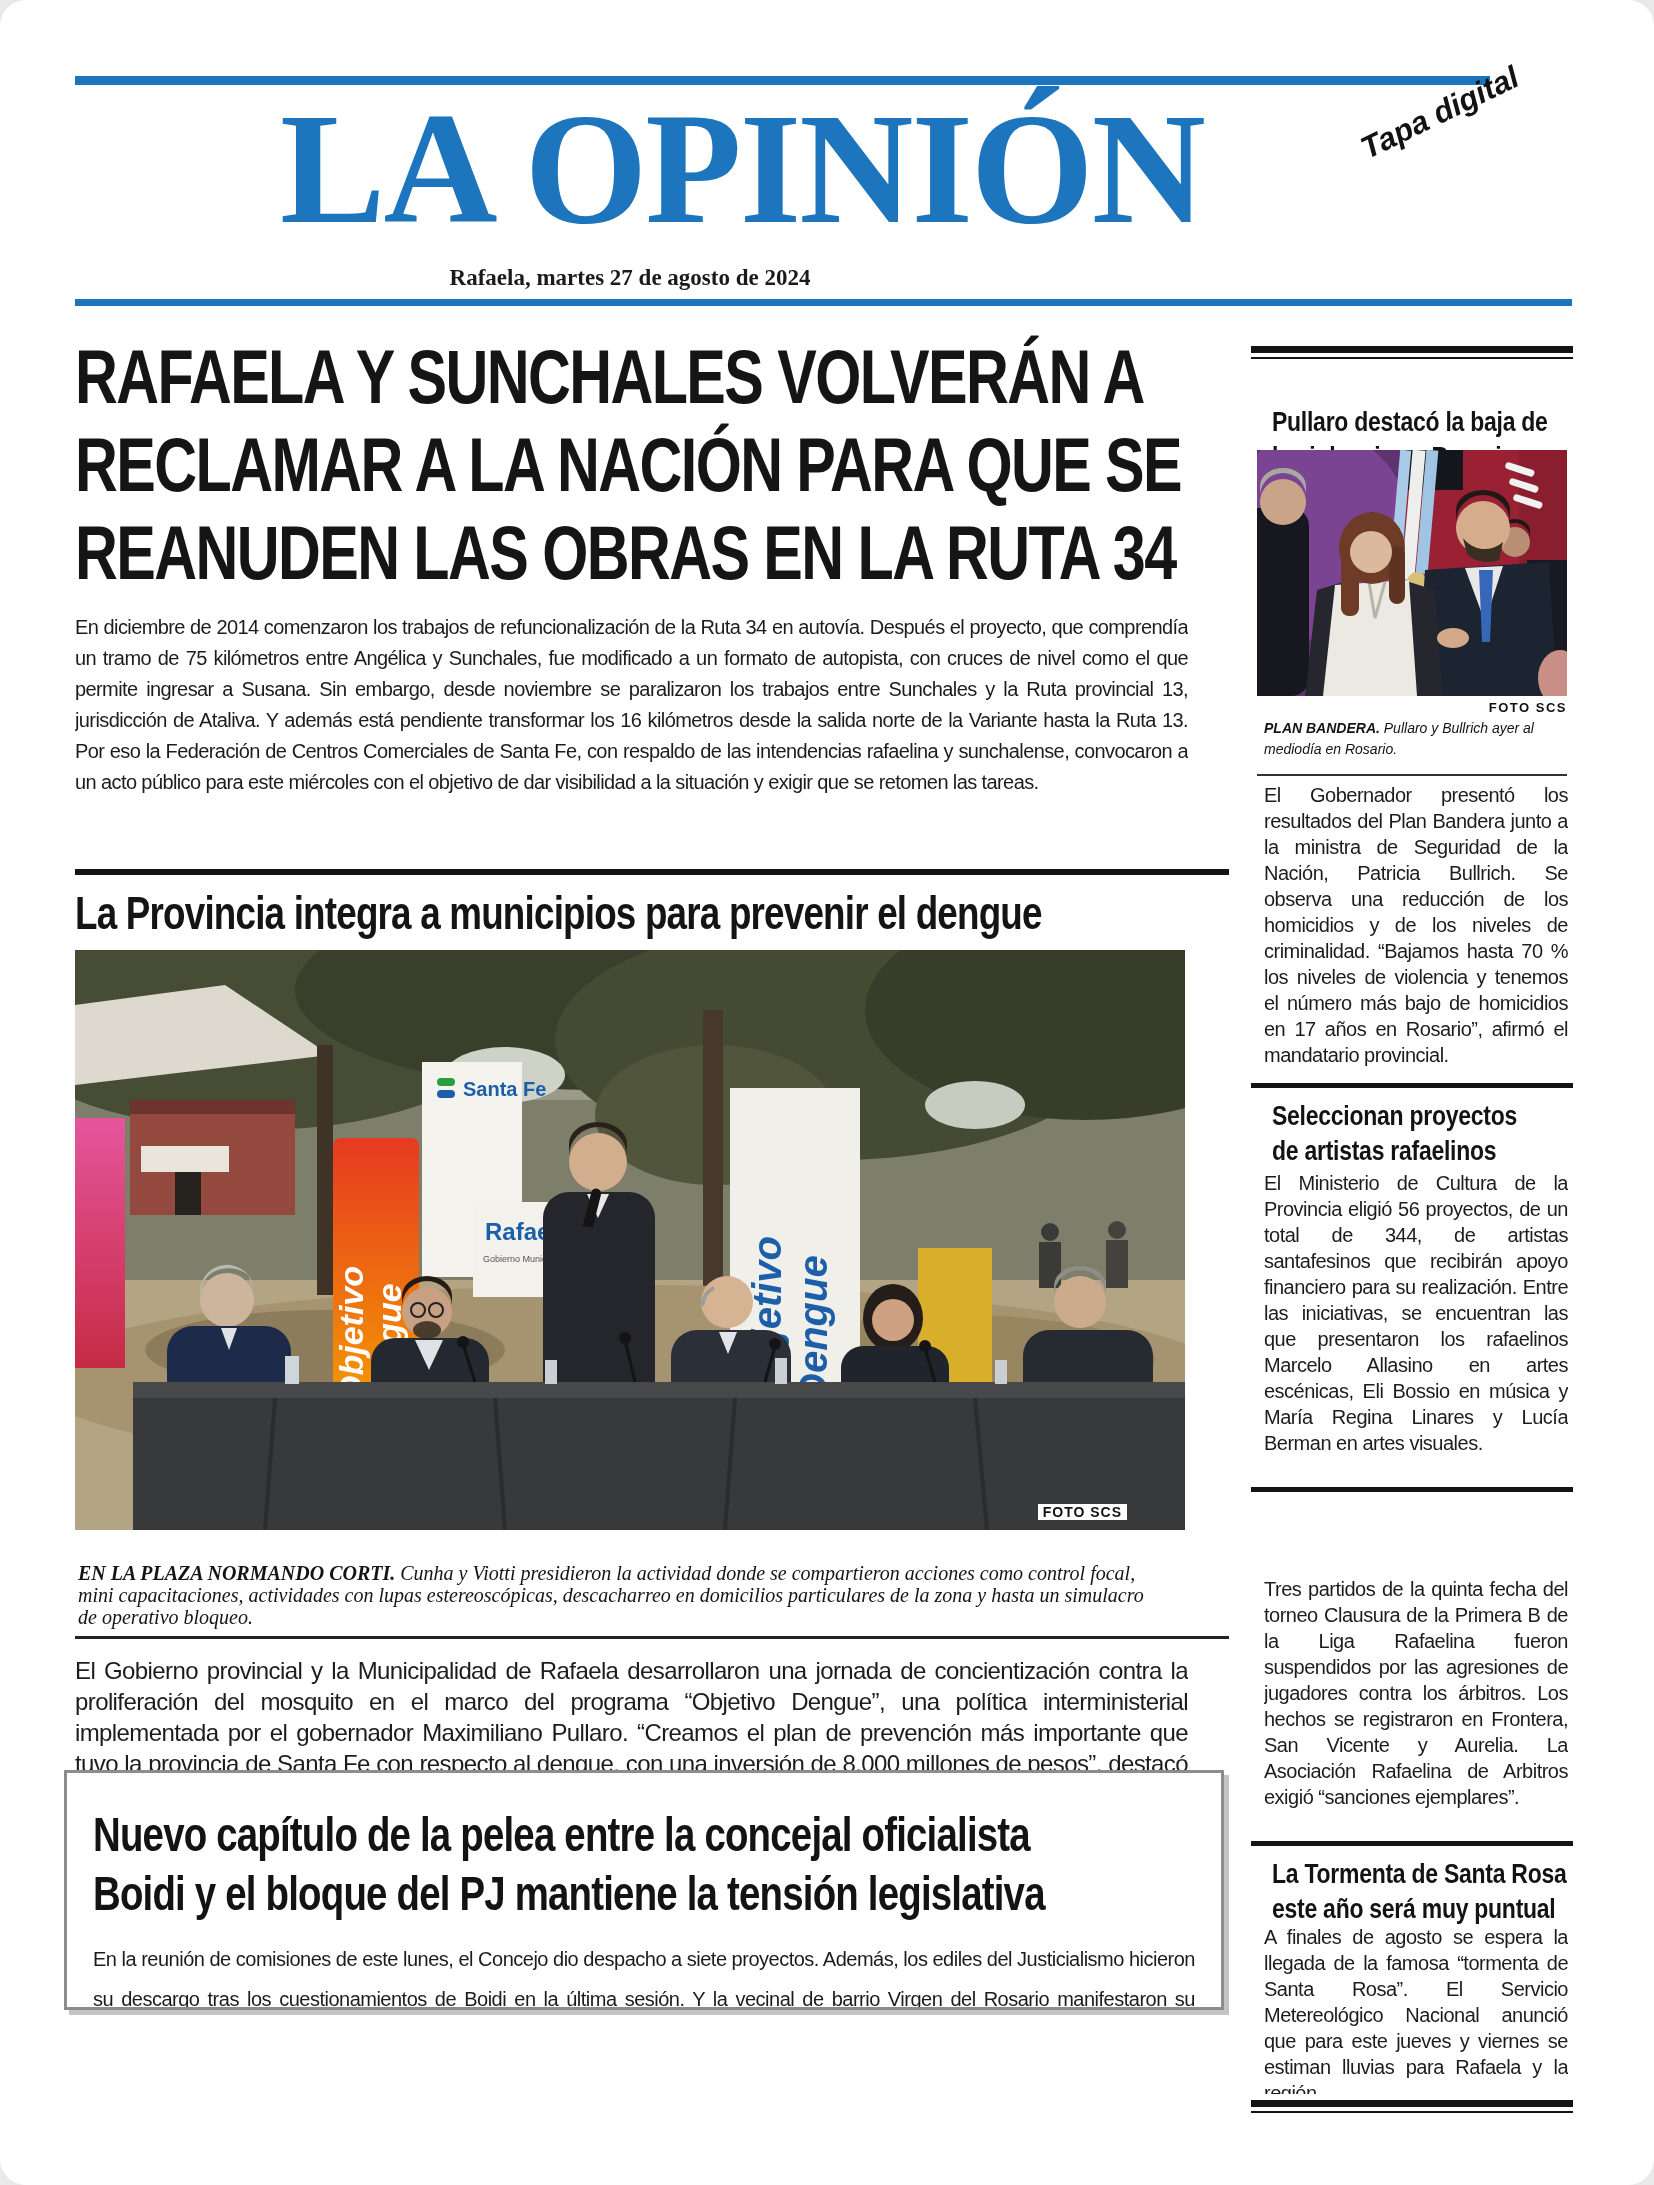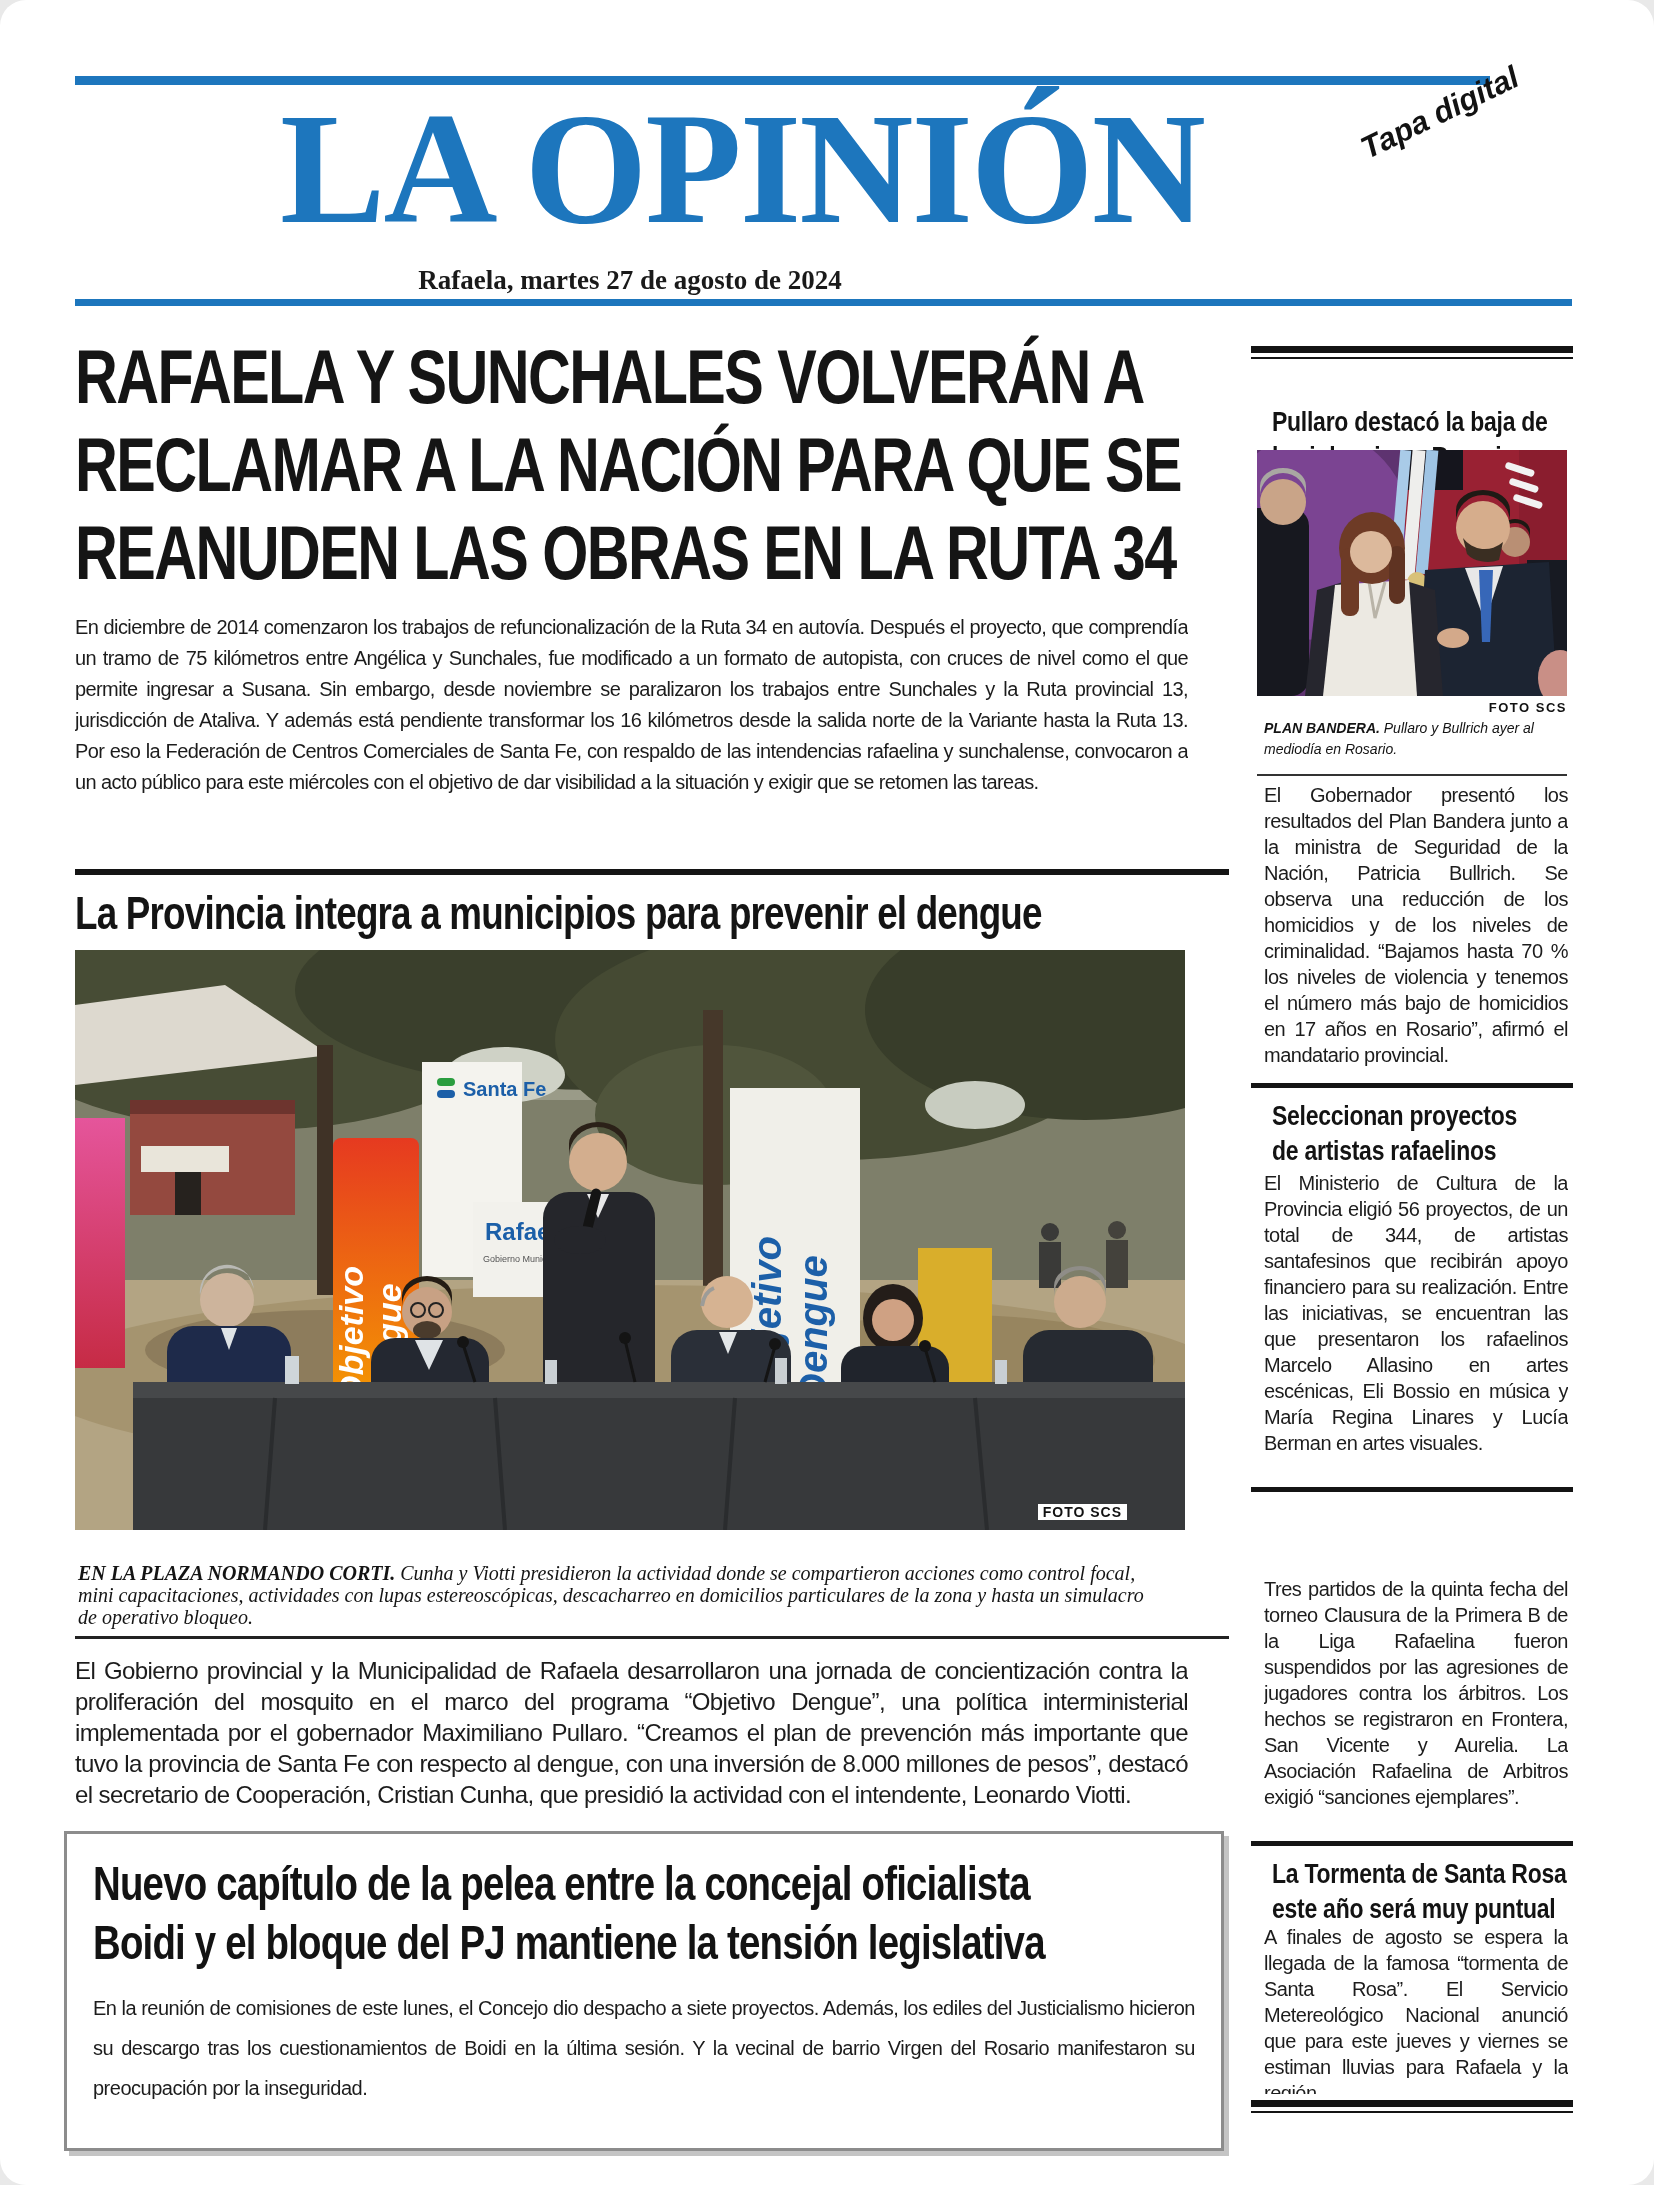--- a/index.html
+++ b/index.html
@@ -10,21 +10,21 @@
   .sans{font-family:"Liberation Sans",sans-serif;}
 
   
   .blue-rule{background:#1d76bd;}
   .t1{left:75px;top:76px;width:1415px;height:9px;}
   .t2{left:75px;top:299px;width:1497px;height:7px;}
   .masthead{left:75px;top:84px;width:1334px;text-align:center;font-weight:bold;
             font-size:158px;line-height:170px;letter-spacing:-2px;color:#1d76bd;margin:0;}
   .tagline{left:1320px;top:95px;width:240px;text-align:center;font-style:italic;font-weight:bold;
            font-size:31px;color:#121212;transform:rotate(-26deg);}
-  .dateline{left:75px;top:265px;width:1110px;text-align:center;font-weight:bold;font-size:27px;}
+  .dateline{left:75px;top:265px;width:1110px;text-align:center;font-weight:bold;font-size:23px;}
 
   
   .hl{font-weight:bold;font-size:76px;line-height:88px;letter-spacing:-2px;color:#151515;
       transform:scaleX(.78);transform-origin:0 0;white-space:nowrap;}
   .lead-hl-wrap{left:75px;top:333px;width:1140px;}
   .lead-body{left:75px;top:612px;width:1113px;height:252px;font-size:20px;line-height:31px;
              letter-spacing:-.6px;text-align:justify;color:#1c1c1c;overflow:hidden;}
 
   .rule-main{left:75px;top:869px;width:1154px;height:6px;background:#141414;}
   .dengue-head{left:75px;top:886px;font-weight:bold;font-size:46px;letter-spacing:-1px;color:#141414;
@@ -33,22 +33,22 @@
   .photo-credit{position:absolute;right:58px;bottom:10px;background:#fff;padding:0 5px;
                 font-weight:bold;font-size:14px;letter-spacing:1px;color:#111;}
   .caption{left:78px;top:1562px;width:1085px;font-family:"Liberation Serif",serif;font-style:italic;
            font-size:20px;line-height:22px;color:#141414;}
   .caption b{font-style:italic;}
   .rule-cap{left:75px;top:1636px;width:1154px;height:3px;background:#222;}
   .dengue-body{left:75px;top:1655px;width:1113px;height:168px;font-size:24px;line-height:31px;
                letter-spacing:-.6px;text-align:justify;color:#1c1c1c;overflow:hidden;}
 
   
-  .council{left:64px;top:1831px;width:1160px;height:320px;box-sizing:border-box;background:#fff;
-           border:3px solid #8c8c8c;box-shadow:5px 5px 0 #c4c4c4;padding:20px 26px;overflow:hidden;}
+  .council{left:64px;top:1770px;width:1160px;height:240px;box-sizing:border-box;background:#fff;
+           border:3px solid #8c8c8c;box-shadow:5px 5px 0 #c4c4c4;padding:32px 26px;overflow:hidden;}
   .box-hl{font-weight:bold;font-size:48px;line-height:59px;letter-spacing:-1px;color:#131313;
           transform:scaleX(.8);transform-origin:0 0;white-space:nowrap;}
   .box-body{margin-top:16px;font-size:20px;line-height:40px;letter-spacing:-.5px;
             text-align:justify;color:#1c1c1c;}
 
   
   .sb-rule{background:#141414;left:1251px;width:322px;}
   .sb-hl{font-weight:bold;font-size:28px;line-height:35px;letter-spacing:-.3px;color:#131313;
          transform:scaleX(.82);transform-origin:0 0;white-space:nowrap;}
   .sb-head{left:1272px;width:310px;}

